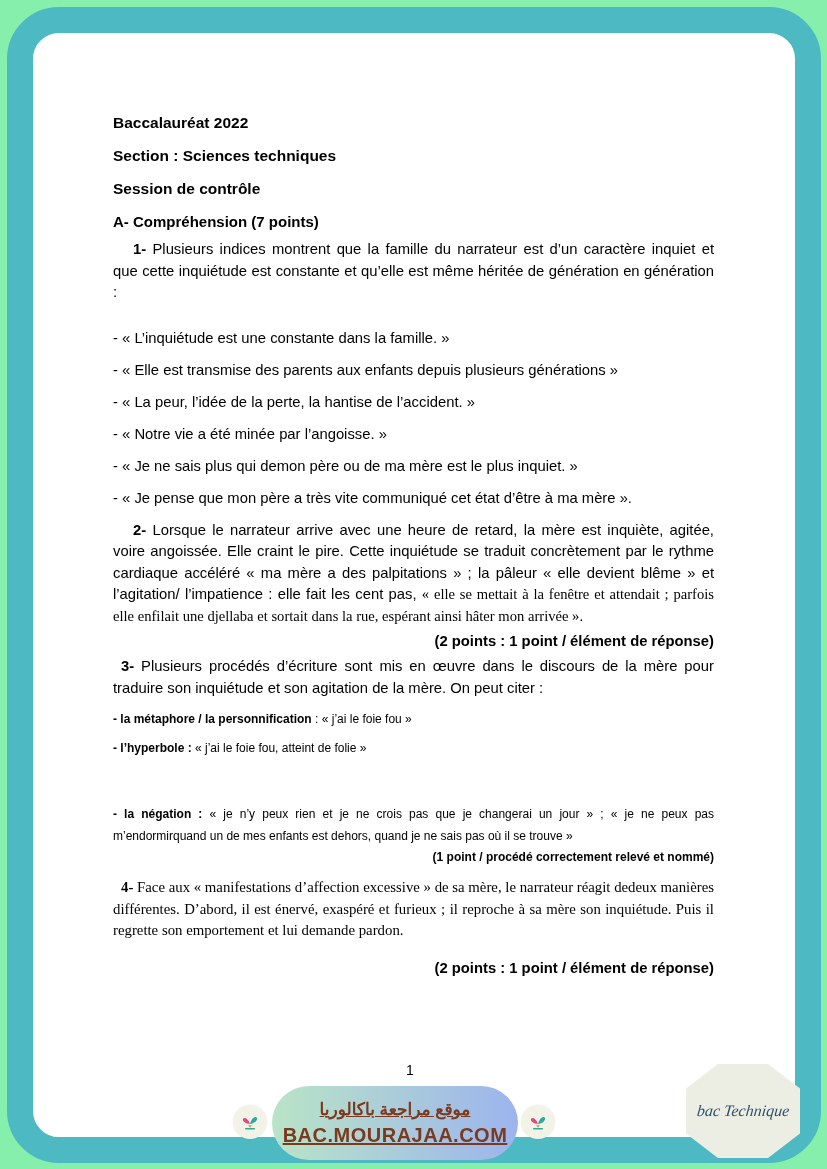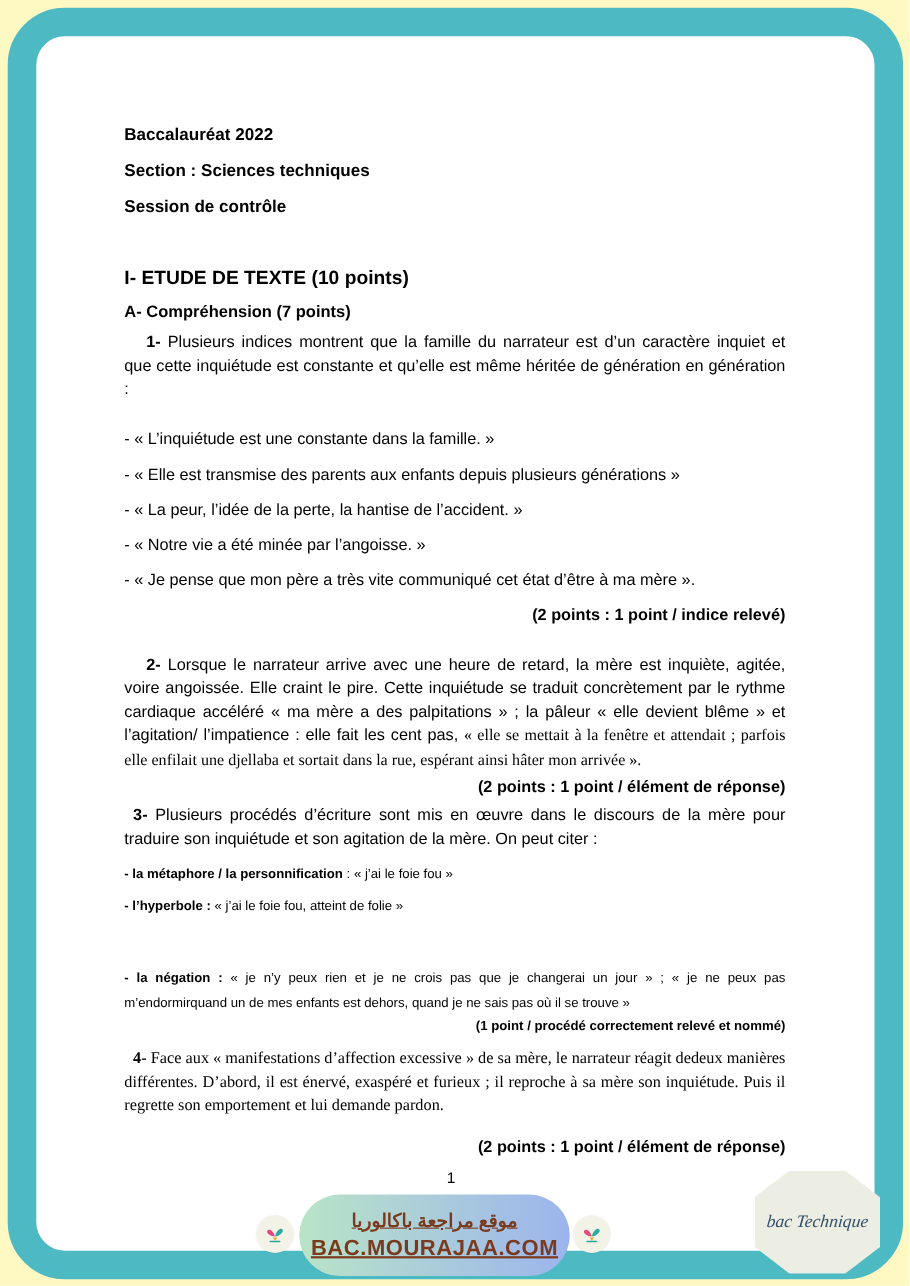--- a/index.html
+++ b/index.html
@@ -5,21 +5,21 @@
   :root{
     --teal:#4db9c2;
     --badge-gradient-start:#b9e4c7;
     --badge-gradient-end:#9cb4ee;
     --badge-text:#7b3a1d;
     --octagon-bg:#edeee3;
     --octagon-text:#31506b;
   }
   *{margin:0;padding:0;box-sizing:border-box;}
   body{background:#ffffff;font-family:"Liberation Sans",sans-serif;color:#000;}
-  .screen{position:relative;width:827px;height:1169px;background:#fef9c3;overflow:hidden;}
+  .screen{position:relative;width:827px;height:1169px;background:#86efac;overflow:hidden;}
 
   
   .frame{position:absolute;left:7px;top:7px;right:6px;bottom:6px;
          border:26px solid var(--teal);border-radius:52px;background:#fff;z-index:1;}
 
   .content{position:absolute;left:113px;top:112px;width:601px;z-index:2;}
 
   .h-line{font-weight:bold;font-size:15.5px;line-height:22px;margin-bottom:11px;}
   .main-title{font-weight:bold;font-size:17.5px;line-height:24px;margin-top:40px;margin-bottom:9px;}
   .sub-title{font-weight:bold;font-size:15px;line-height:21px;margin-bottom:7px;}
@@ -76,34 +76,33 @@
 <body>
 
 <div class="screen">
   <div class="frame"></div>
 
   <div class="content">
     <div class="h-line">Baccalauréat 2022</div>
     <div class="h-line">Section : Sciences techniques</div>
     <div class="h-line">Session de contrôle</div>
 
-    <div class="main-title">I- ETUDE DE TEXTE (10 points)</div>
     <div class="sub-title">A- Compréhension (7 points)</div>
 
     <p class="body indent gap-q1"><b class="qnum">1-</b> <span>Plusieurs indices montrent que la famille du narrateur est d’un caractère inquiet et que cette inquiétude est constante et qu’elle est même héritée de génération en génération :</span></p>
 
     <div class="quotes">
       <p class="quote">- « L’inquiétude est une constante dans la famille. »</p>
       <p class="quote">- « Elle est transmise des parents aux enfants depuis plusieurs générations »</p>
       <p class="quote">- « La peur, l’idée de la perte, la hantise de l’accident. »</p>
       <p class="quote">- « Notre vie a été minée par l’angoisse. »</p>
+      <p class="quote">- « Je ne sais plus qui demon père ou de ma mère est le plus inquiet. »</p>
       <p class="quote">- « Je pense que mon père a très vite communiqué cet état d’être à ma mère ».</p>
     </div>
 
-    <p class="points pts-1">(2 points : 1 point / indice relevé)</p>
 
     <p class="body indent q2"><b class="qnum">2-</b> <span>Lorsque le narrateur arrive avec une heure de retard, la mère est inquiète, agitée, voire angoissée. Elle craint le pire. Cette inquiétude se traduit concrètement par le rythme cardiaque accéléré « ma mère a des palpitations » ; la pâleur « elle devient blême » et l’agitation/ l’impatience : elle fait les cent pas, </span><span class="serif">« elle se mettait à la fenêtre et attendait ; parfois elle enfilait une djellaba et sortait dans la rue, espérant ainsi hâter mon arrivée ».</span></p>
 
     <p class="points pts-2">(2 points : 1 point / élément de réponse)</p>
 
     <p class="body indent-sm q3-intro"><b class="qnum">3-</b> <span>Plusieurs procédés d’écriture sont mis en œuvre dans le discours de la mère pour traduire son inquiétude et son agitation de la mère. On peut citer :</span></p>
 
     <p class="q3-item"><b>- la métaphore / la personnification</b><span> : « j’ai le foie fou »</span></p>
     <p class="q3-item"><b>- l’hyperbole :</b><span> « j’ai le foie fou, atteint de folie »</span></p>
     <p class="q3-item q3-neg"><b>- la négation :</b><span> « je n’y peux rien et je ne crois pas que je changerai un jour » ; « je ne peux pas m’endormirquand un de mes enfants est dehors, quand je ne sais pas où il se trouve »</span><span class="pts-inline">(1 point / procédé correctement relevé et nommé)</span></p>

